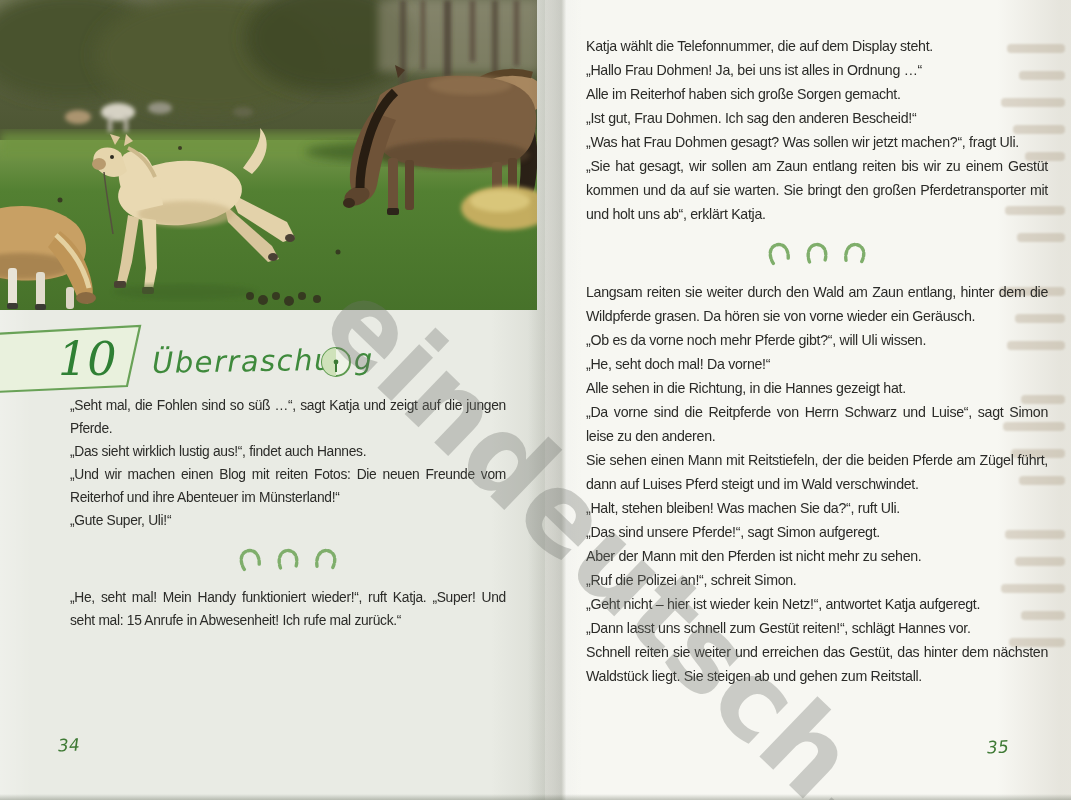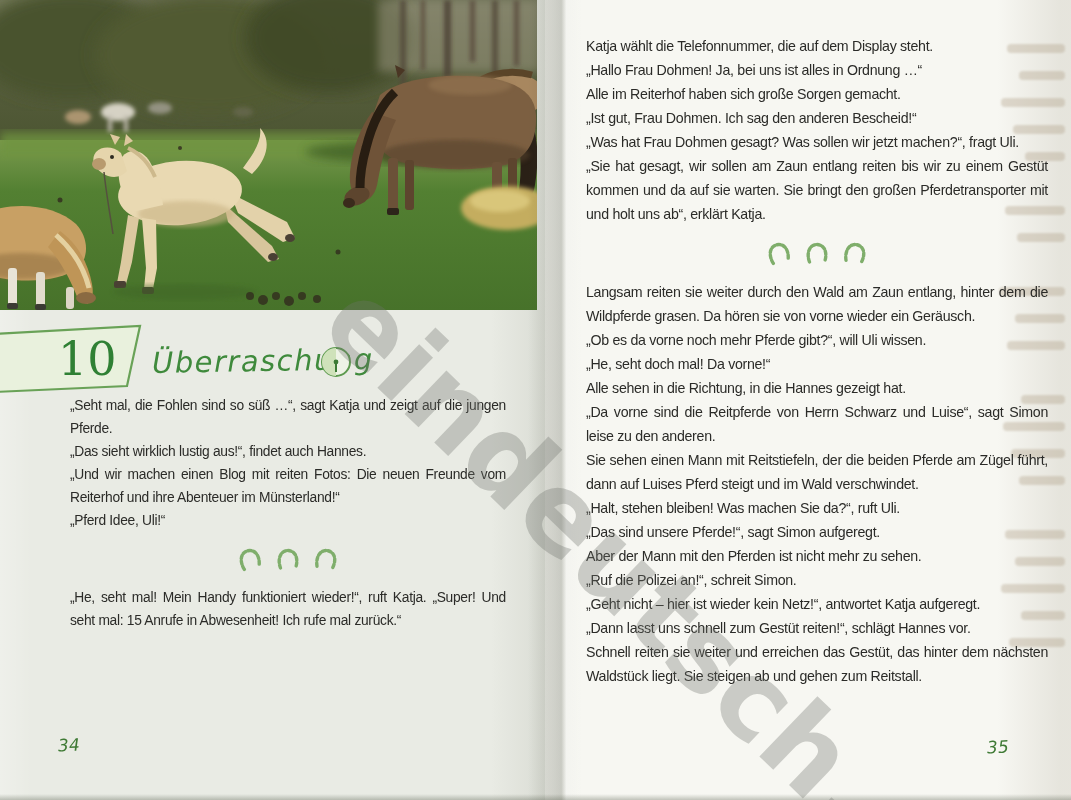--- a/index.html
+++ b/index.html
@@ -17,21 +17,21 @@
   .scan-edge-bottom{position:absolute;left:0;bottom:0;width:1071px;height:6px;z-index:4;
      background:linear-gradient(to bottom, transparent, rgba(50,60,40,.28));}
 
   
   .photo{position:absolute;left:0;top:0;width:537px;height:310px;overflow:hidden;z-index:1;}
   .photo svg{display:block;}
 
   
   .tab-shape{position:absolute;left:0;top:324px;z-index:2;}
   .chapter-num{position:absolute;left:58px;top:332px;z-index:2;
-     font-family:"DejaVu Serif",serif;font-size:46px;color:#2f8034;}
+     font-family:"DejaVu Serif",serif;font-style:italic;font-size:46px;color:#2f8034;}
   .chapter-title{position:absolute;left:152px;top:344px;z-index:2;
      font-family:"DejaVu Sans",sans-serif;font-style:italic;font-size:29px;color:#3f8a3c;
      letter-spacing:1.5px;transform:rotate(-1deg);}
   .clock-icon{position:absolute;left:318px;top:344px;z-index:2;}
 
   
   .body-text{position:absolute;z-index:2;color:#2b2b28;text-align:justify;}
   .bt-left{left:70px;top:394px;width:436px;font-size:13.8px;line-height:23px;letter-spacing:-0.3px;}
   .bt-right{left:41px;top:34px;width:462px;font-size:14.2px;line-height:24px;letter-spacing:-0.3px;}
   .body-text p{margin:0;}
@@ -196,21 +196,21 @@
       <circle cx="18" cy="18" r="14" fill="#eef3e6" stroke="#5d9a4f" stroke-width="2"></circle>
       <path d="M18,4 A14,14 0 0 0 18,32 Z" fill="#cfe2ba"></path>
       <line x1="18" y1="18" x2="18" y2="28" stroke="#3c7a35" stroke-width="2"></line>
       <circle cx="18" cy="18" r="2.4" fill="#3c7a35"></circle>
     </svg>
 
     <div class="body-text bt-left">
       <p>„Seht mal, die Fohlen sind so süß …“, sagt Katja und zeigt auf die jungen Pferde.</p>
       <p>„Das sieht wirklich lustig aus!“, findet auch Hannes.</p>
       <p>„Und wir machen einen Blog mit reiten Fotos: Die neuen Freunde vom Reiterhof und ihre Abenteuer im Münsterland!“</p>
-      <p>„Pferd Idee, Uli!“</p>
+      <p>„Gute Super, Uli!“</p>
       <div class="divider">
         <svg width="24" height="26" viewBox="0 0 24 26" style="transform:rotate(-12deg)">
             <path d="M4.5,21 C2,14.5 3,7 8,4.5 C10.5,3.2 13.5,3.2 16,4.5 C21,7 22,14.5 19.5,21" stroke="#7fae6b" stroke-width="3.4" stroke-dasharray="3.4 2.2" stroke-linecap="round" fill="none"></path>
           </svg>
         <svg width="24" height="26" viewBox="0 0 24 26">
             <path d="M4.5,21 C2,14.5 3,7 8,4.5 C10.5,3.2 13.5,3.2 16,4.5 C21,7 22,14.5 19.5,21" stroke="#7fae6b" stroke-width="3.4" stroke-dasharray="3.4 2.2" stroke-linecap="round" fill="none"></path>
           </svg>
         <svg width="24" height="26" viewBox="0 0 24 26" style="transform:rotate(12deg)">
             <path d="M4.5,21 C2,14.5 3,7 8,4.5 C10.5,3.2 13.5,3.2 16,4.5 C21,7 22,14.5 19.5,21" stroke="#7fae6b" stroke-width="3.4" stroke-dasharray="3.4 2.2" stroke-linecap="round" fill="none"></path>
           </svg>

